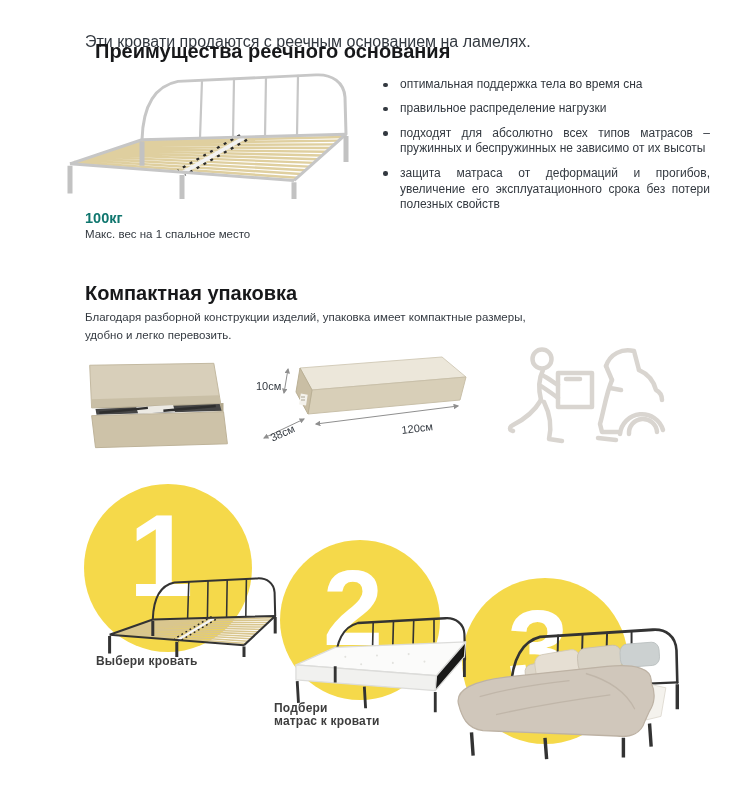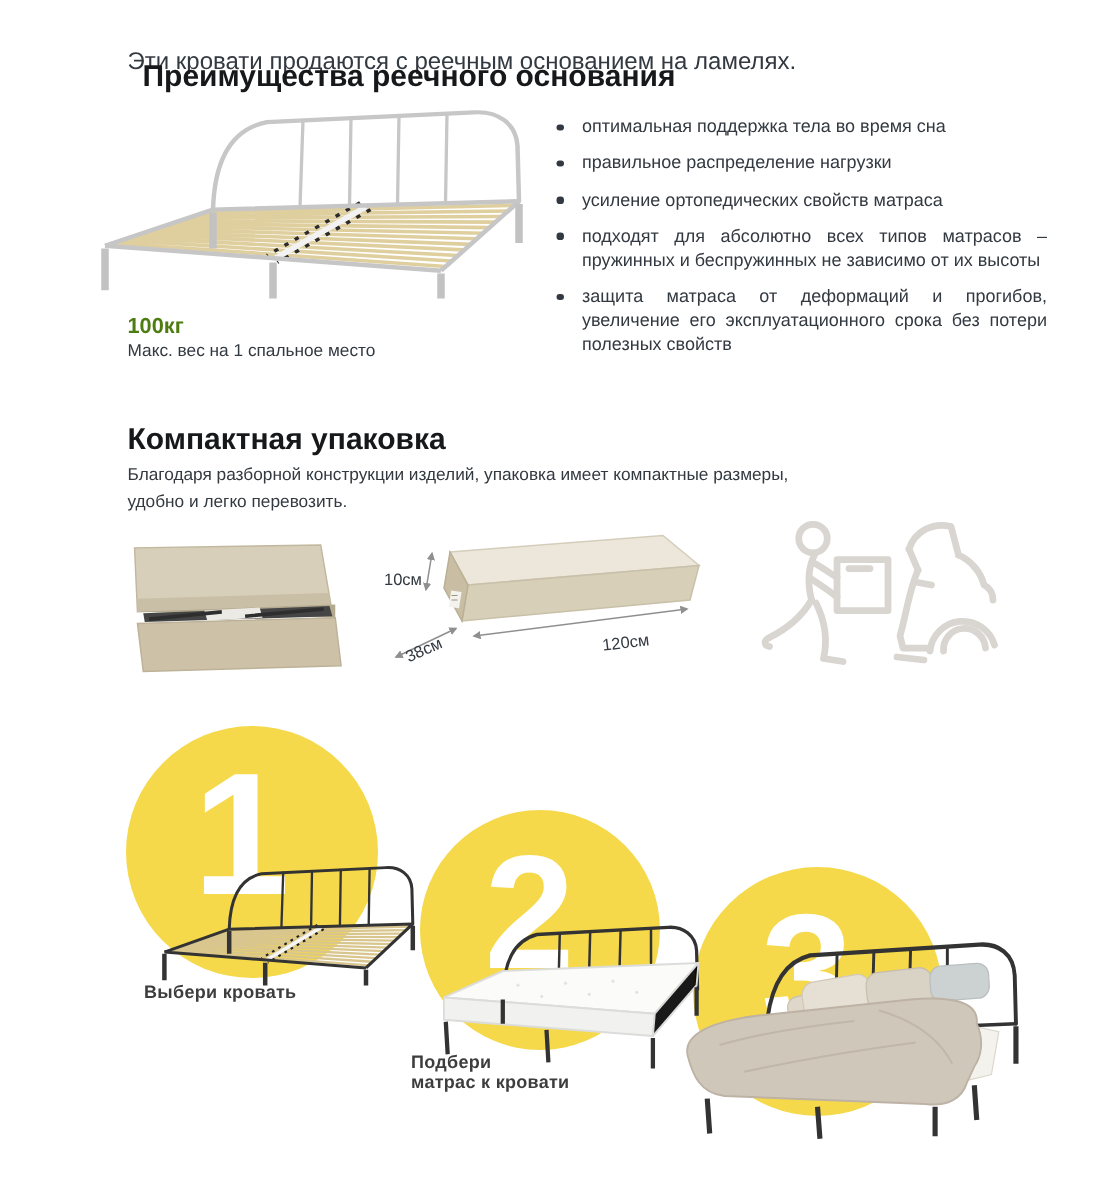--- a/index.html
+++ b/index.html
@@ -2,23 +2,23 @@
 <html><head>
 <meta charset="utf-8">
 <style>
   html,body{margin:0;padding:0;background:#fff;}
   .page{position:relative;width:740px;height:789px;background:#fff;overflow:hidden;
         font-family:"Liberation Sans",sans-serif;color:#333940;}
   
   .note{position:absolute;left:85px;top:17px;font-size:16px;color:#333940;}
   .h1{position:absolute;left:85px;top:30px;margin:10px;font-size:20px;font-weight:bold;color:#17181a;}
   .bed-top{position:absolute;left:54px;top:49px;}
-  .weight-value{position:absolute;left:85px;top:210px;font-size:14.5px;font-weight:bold;color:#4d7c0f;}
+  .weight-value{position:absolute;left:85px;top:210px;font-size:14.5px;font-weight:bold;color:#0f766e;}
   .weight-caption{position:absolute;left:85px;top:228px;font-size:11.5px;color:#333940;}
-  .advantages{position:absolute;left:366px;top:77px;width:332px;margin:0;padding:0;list-style:none;
+  .advantages{position:absolute;left:378px;top:77px;width:332px;margin:0;padding:0;list-style:none;
               font-size:12px;line-height:1.32;color:#333940;}
   .advantages li{position:relative;padding-left:22px;margin-bottom:8.5px;}
   .advantages li::before{content:"";position:absolute;left:5px;top:5.5px;width:4.5px;height:4.5px;
                          border-radius:50%;background:#333940;}
   .advantages li.just{text-align:justify;}
   
   .h2{position:absolute;left:85px;top:282px;margin:0;font-size:20px;font-weight:bold;color:#17181a;}
   .pack-desc{position:absolute;left:85px;top:309px;margin:0;font-size:11.5px;line-height:1.55;
              white-space:pre-line;color:#333940;}
   .fig-openbox{position:absolute;left:80px;top:360px;}
@@ -60,21 +60,20 @@
       <path d="M16,126 L16,156 M240,144 L240,174 M292,94 L292,122 M88,100 L88,126 M128,136 L128,164"></path>
     </g>
   </svg>
 
   <div class="weight-value">100кг</div>
   <div class="weight-caption">Макс. вес на 1 спальное место</div>
 
   <ul class="advantages">
     <li>оптимальная поддержка тела во время сна</li>
     <li>правильное распределение нагрузки</li>
-    <li>усиление ортопедических свойств матраса</li>
     <li class="just">подходят для абсолютно всех типов матрасов – пружинных и беспружинных не зависимо от их высоты</li>
     <li class="just">защита матраса от деформаций и прогибов, увеличение его эксплуатационного срока без потери полезных свойств</li>
   </ul>
 
   <h2 class="h2">Компактная упаковка</h2>
   <p class="pack-desc">Благодаря разборной конструкции изделий, упаковка имеет компактные размеры,
 удобно и легко перевозить.</p>
 
   <svg class="fig-openbox" width="160" height="90" viewBox="0 0 165 92">
     <polygon points="10,5 138,3 145,44 12,49" fill="#d8cfba" stroke="#c2b89f" stroke-width="1"></polygon>

